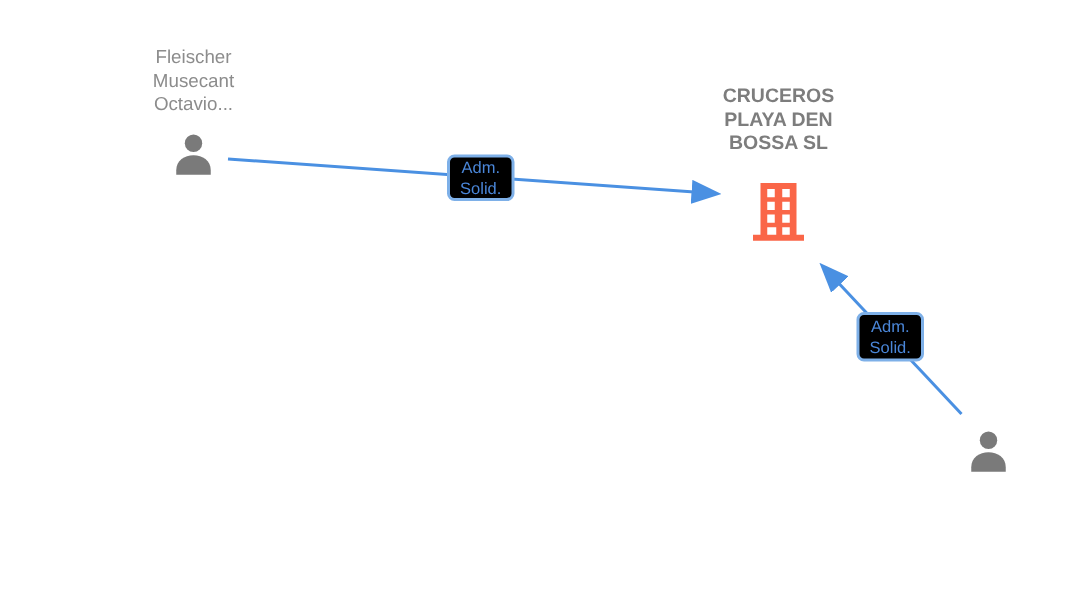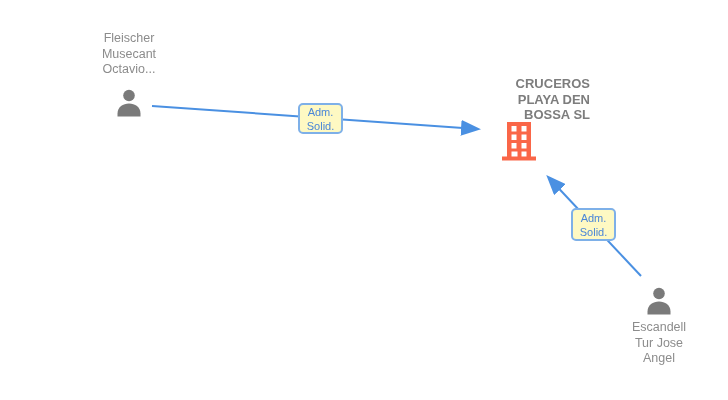--- a/index.html
+++ b/index.html
@@ -17,21 +17,21 @@
   }
   .company-name{
     color:#7d7d7d;font-size:13px;line-height:15.5px;font-weight:bold;
   }
   .icon-wrap{position:absolute;display:block;cursor:pointer;}
   .person-icon svg{display:block;}
   .person-fill{fill:#7a7a7a;}
   .bldg-orange{fill:#fa6648;}
   .bldg-white{fill:#ffffff;}
   .edge-label{
-    position:absolute;box-sizing:border-box;background:#fef9c3;
+    position:absolute;box-sizing:border-box;background:#000000;
     border:2px solid #7eb0e8;border-radius:5px;
     display:flex;align-items:center;justify-content:center;
     color:#4a86d8;font-size:11px;line-height:14px;text-align:center;
     white-space:pre-line;
   }
   .logo{
     position:absolute;right:3px;bottom:4px;display:flex;align-items:center;cursor:pointer;
   }
   .logo .copy{
     color:#6c93a0;font-size:14px;margin-right:5px;
@@ -60,21 +60,21 @@
   <div class="node-name person-name" style="left:40px;top:31px;width:122px;">Fleischer
 Musecant
 Octavio...</div>
   <span class="icon-wrap person-icon" style="left:87px;top:89px;">
     <svg width="28" height="28" viewBox="0 0 28 28">
       <circle class="person-fill" cx="14" cy="6.5" r="5.8"></circle>
       <path class="person-fill" d="M2.5 27.5 v-3 c0,-6.5 5.5,-10 11.5,-10 s11.5,3.5 11.5,10 v3 z"></path>
     </svg>
   </span>
 
-  <div class="node-name company-name" style="left:420px;top:76px;width:142px;text-align:right;">CRUCEROS
+  <div class="node-name company-name" style="left:420px;top:56px;width:142px;">CRUCEROS
 PLAYA DEN
 BOSSA SL</div>
   <span class="icon-wrap" style="left:473px;top:121px;">
     <svg width="36" height="40" viewBox="0 0 36 40">
       <rect class="bldg-orange" x="6" y="1" width="24" height="36"></rect>
       <rect class="bldg-white" x="10.5" y="5" width="5" height="5.5"></rect>
       <rect class="bldg-white" x="20.5" y="5" width="5" height="5.5"></rect>
       <rect class="bldg-white" x="10.5" y="13.5" width="5" height="5.5"></rect>
       <rect class="bldg-white" x="20.5" y="13.5" width="5" height="5.5"></rect>
       <rect class="bldg-white" x="10.5" y="22" width="5" height="5.5"></rect>
@@ -84,23 +84,20 @@
       <rect class="bldg-orange" x="1" y="35.5" width="34" height="4"></rect>
     </svg>
   </span>
 
   <span class="icon-wrap person-icon" style="left:617px;top:287px;">
     <svg width="28" height="28" viewBox="0 0 28 28">
       <circle class="person-fill" cx="14" cy="6.5" r="5.8"></circle>
       <path class="person-fill" d="M2.5 27.5 v-3 c0,-6.5 5.5,-10 11.5,-10 s11.5,3.5 11.5,10 v3 z"></path>
     </svg>
   </span>
-  <div class="node-name person-name" style="left:571px;top:320px;width:120px;">Escandell
-Tur Jose
-Angel</div>
 
   <div class="edge-label" style="left:270px;top:103px;width:45px;height:31px;">Adm.
 Solid.</div>
   <div class="edge-label" style="left:543px;top:208px;width:45px;height:33px;">Adm.
 Solid.</div>
 
   <div class="logo">
     <span class="copy">©</span>
   </div>
 

